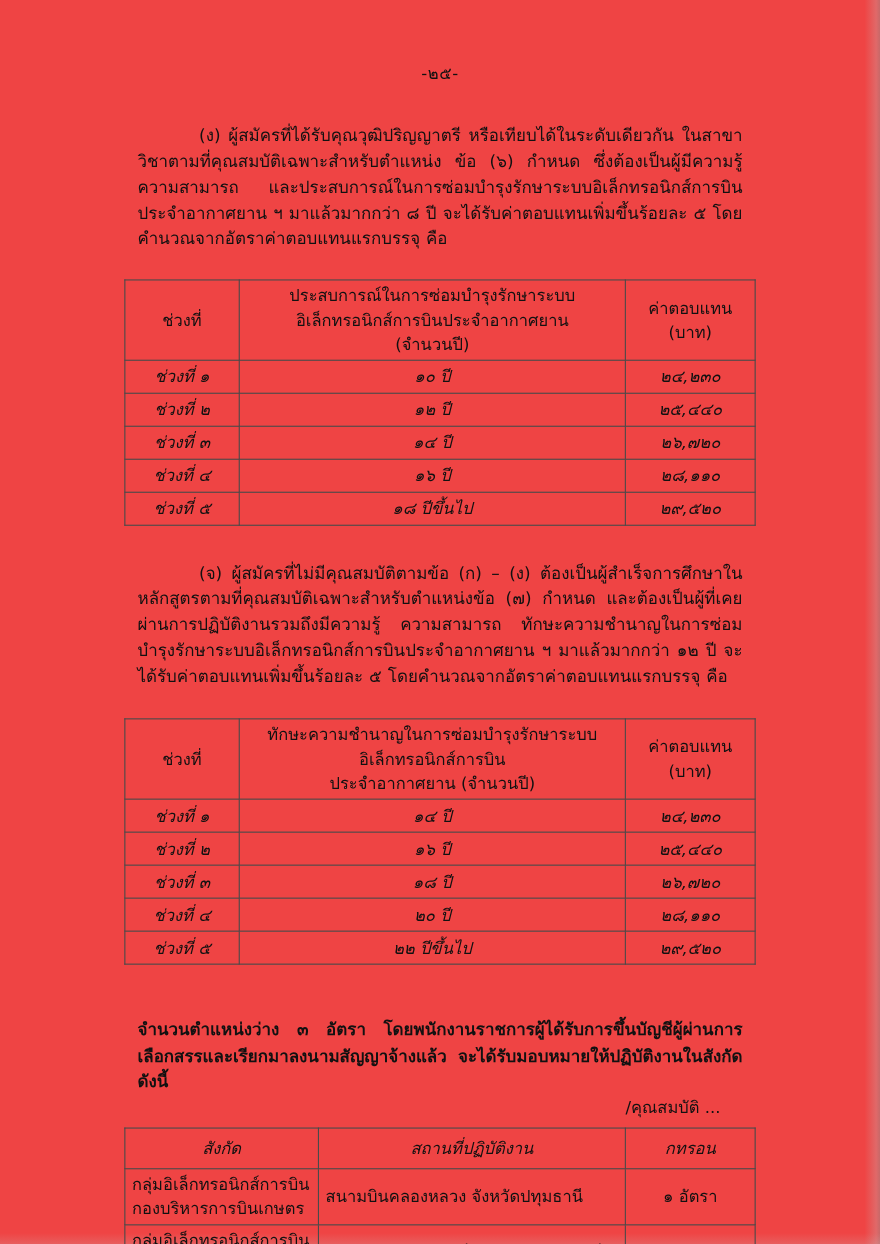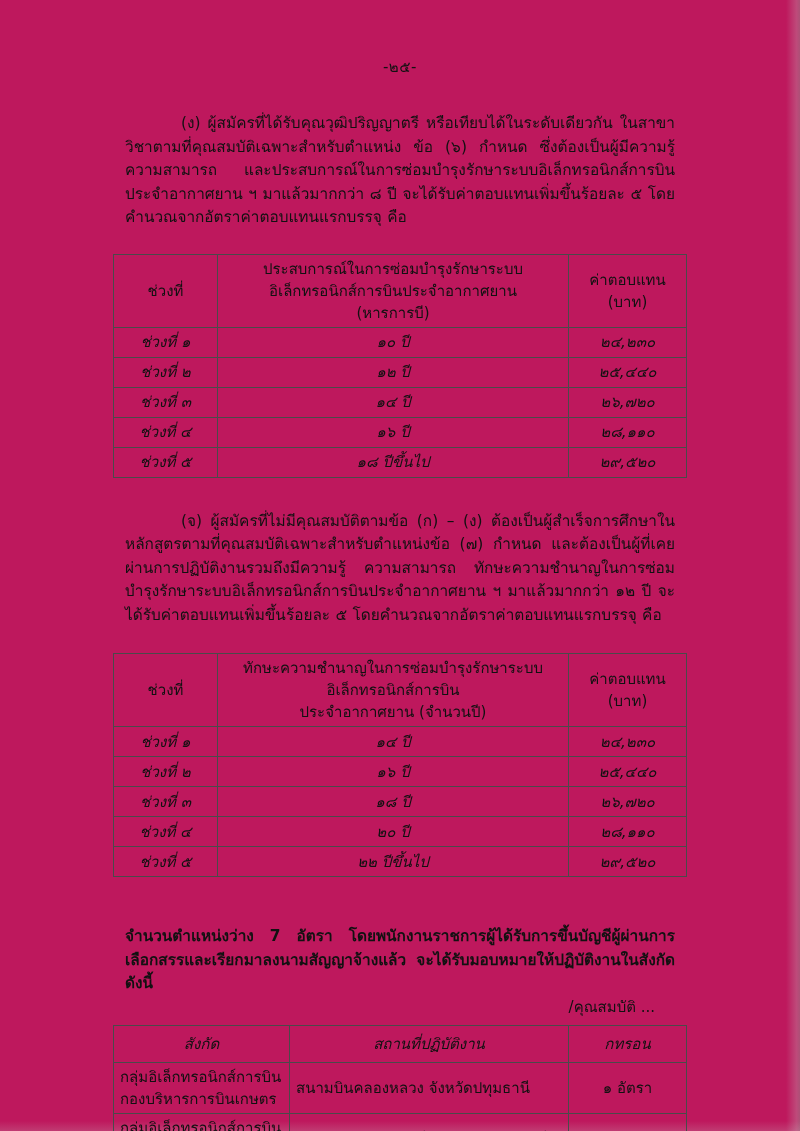--- a/index.html
+++ b/index.html
@@ -8,21 +8,21 @@
     background: #ffffff;
   }
   body {
     font-family: "DejaVu Sans", "Liberation Sans", sans-serif;
     color: #111111;
   }
   .page {
     position: relative;
     width: 800px;
     height: 1131px;
-    background: #be185d;
+    background: #ef4444;
     box-sizing: border-box;
     overflow: hidden;
   }
   
   .scan-edge-right {
     position: absolute;
     top: 0;
     right: 0;
     width: 14px;
     height: 100%;
@@ -128,21 +128,21 @@
       <colgroup>
         <col class="t1-col1">
           <col>
           <col class="t1-col3">
       </colgroup>
       <thead>
         <tr>
           <th class="c-center head-cell">ช่วงที่</th>
           <th class="c-center head-cell">
             <div>ประสบการณ์ในการซ่อมบำรุงรักษาระบบอิเล็กทรอนิกส์การบินประจำอากาศยาน</div>
-            <div>(หารการบี)</div>
+            <div>(จำนวนปี)</div>
           </th>
           <th class="c-center head-cell">
             <div>ค่าตอบแทน</div>
             <div>(บาท)</div>
           </th>
         </tr>
       </thead>
       <tbody>
         <tr class="row-h">
           <td class="c-center">ช่วงที่ ๑</td>
@@ -224,21 +224,21 @@
           <td class="c-center">๒๙,๕๒๐</td>
         </tr>
       </tbody>
     </table>
 
     <div class="block-gap-6"></div>
 
 
     <div class="block-gap-4"></div>
 
-    <p class="para bold">จำนวนตำแหน่งว่าง  7  อัตรา  โดยพนักงานราชการผู้ได้รับการขึ้นบัญชีผู้ผ่านการเลือกสรรและเรียกมาลงนามสัญญาจ้างแล้ว จะได้รับมอบหมายให้ปฏิบัติงานในสังกัด ดังนี้</p>
+    <p class="para bold">จำนวนตำแหน่งว่าง  ๓  อัตรา  โดยพนักงานราชการผู้ได้รับการขึ้นบัญชีผู้ผ่านการเลือกสรรและเรียกมาลงนามสัญญาจ้างแล้ว จะได้รับมอบหมายให้ปฏิบัติงานในสังกัด ดังนี้</p>
 
     <div class="block-gap-5"></div>
 
     <table class="doc-table">
       <colgroup>
         <col class="t3-col1">
           <col>
           <col class="t3-col3">
       </colgroup>
       <thead>

